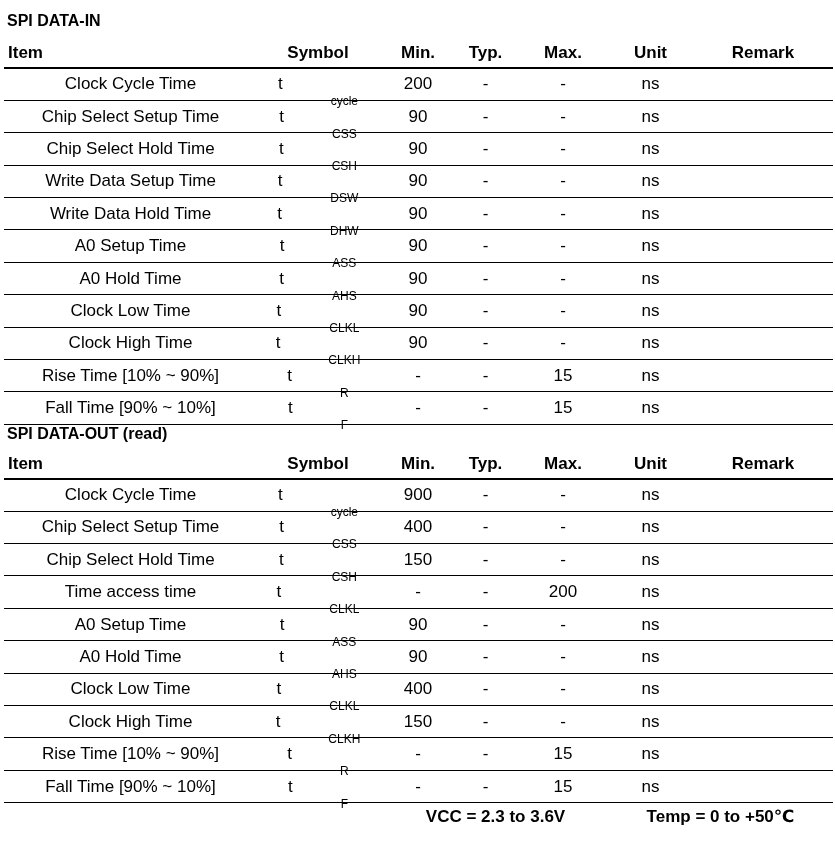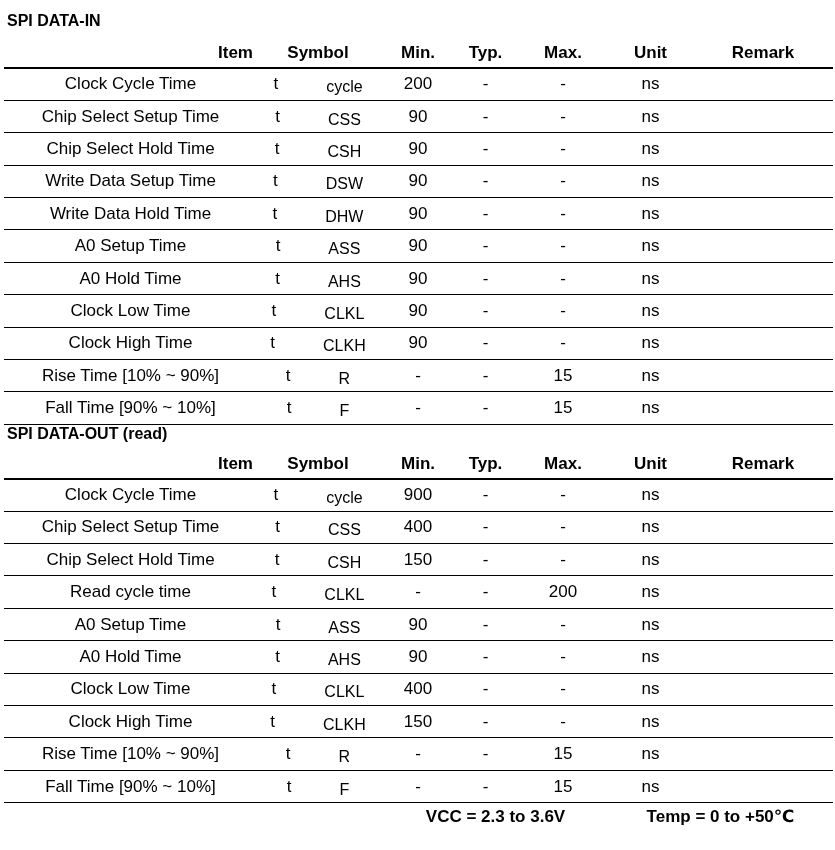--- a/index.html
+++ b/index.html
@@ -43,38 +43,38 @@
   th {
     font-size: 17px;
     font-weight: bold;
     text-align: center;
     vertical-align: bottom;
     height: 28px;
     padding: 0 0 4px 0;
     border-bottom: 2px solid #000;
     white-space: nowrap;
   }
-  th.h-item { text-align: right; padding-left: 4px; }
+  th.h-item { text-align: left; padding-left: 4px; }
 
   td {
     font-size: 17px;
     height: 32.4px;
     border-bottom: 1.5px solid #000;
     text-align: center;
     vertical-align: middle;
     white-space: nowrap;
     padding: 0;
   }
   td.f-item { text-align: center; padding-left: 4px; }
 
   .sym-base { font-size: 17px; }
   .sym-sub {
-    font-size: 16px;
+    font-size: 12px;
     position: relative;
-    top: 3px;
+    top: 16px;
     line-height: 0;
     margin-left: 48px;
   }
 
   tfoot td {
     border-bottom: none;
     font-weight: bold;
     height: 26px;
     vertical-align: middle;
     padding-top: 2px;
@@ -270,21 +270,21 @@
     <td class="f-item">Chip Select Hold Time</td>
     <td class="f-sym"><span class="sym-base">t</span><span class="sym-sub">CSH</span></td>
     <td class="f-min">150</td>
     <td class="f-typ">-</td>
     <td class="f-max">-</td>
     <td class="f-unit">ns</td>
     <td class="f-remark"></td>
   </tr>
 
   <tr>
-    <td class="f-item">Read cycle time</td>
+    <td class="f-item">Time access time</td>
     <td class="f-sym"><span class="sym-base">t</span><span class="sym-sub">CLKL</span></td>
     <td class="f-min">-</td>
     <td class="f-typ">-</td>
     <td class="f-max">200</td>
     <td class="f-unit">ns</td>
     <td class="f-remark"></td>
   </tr>
 
   <tr>
     <td class="f-item">A0 Setup Time</td>

